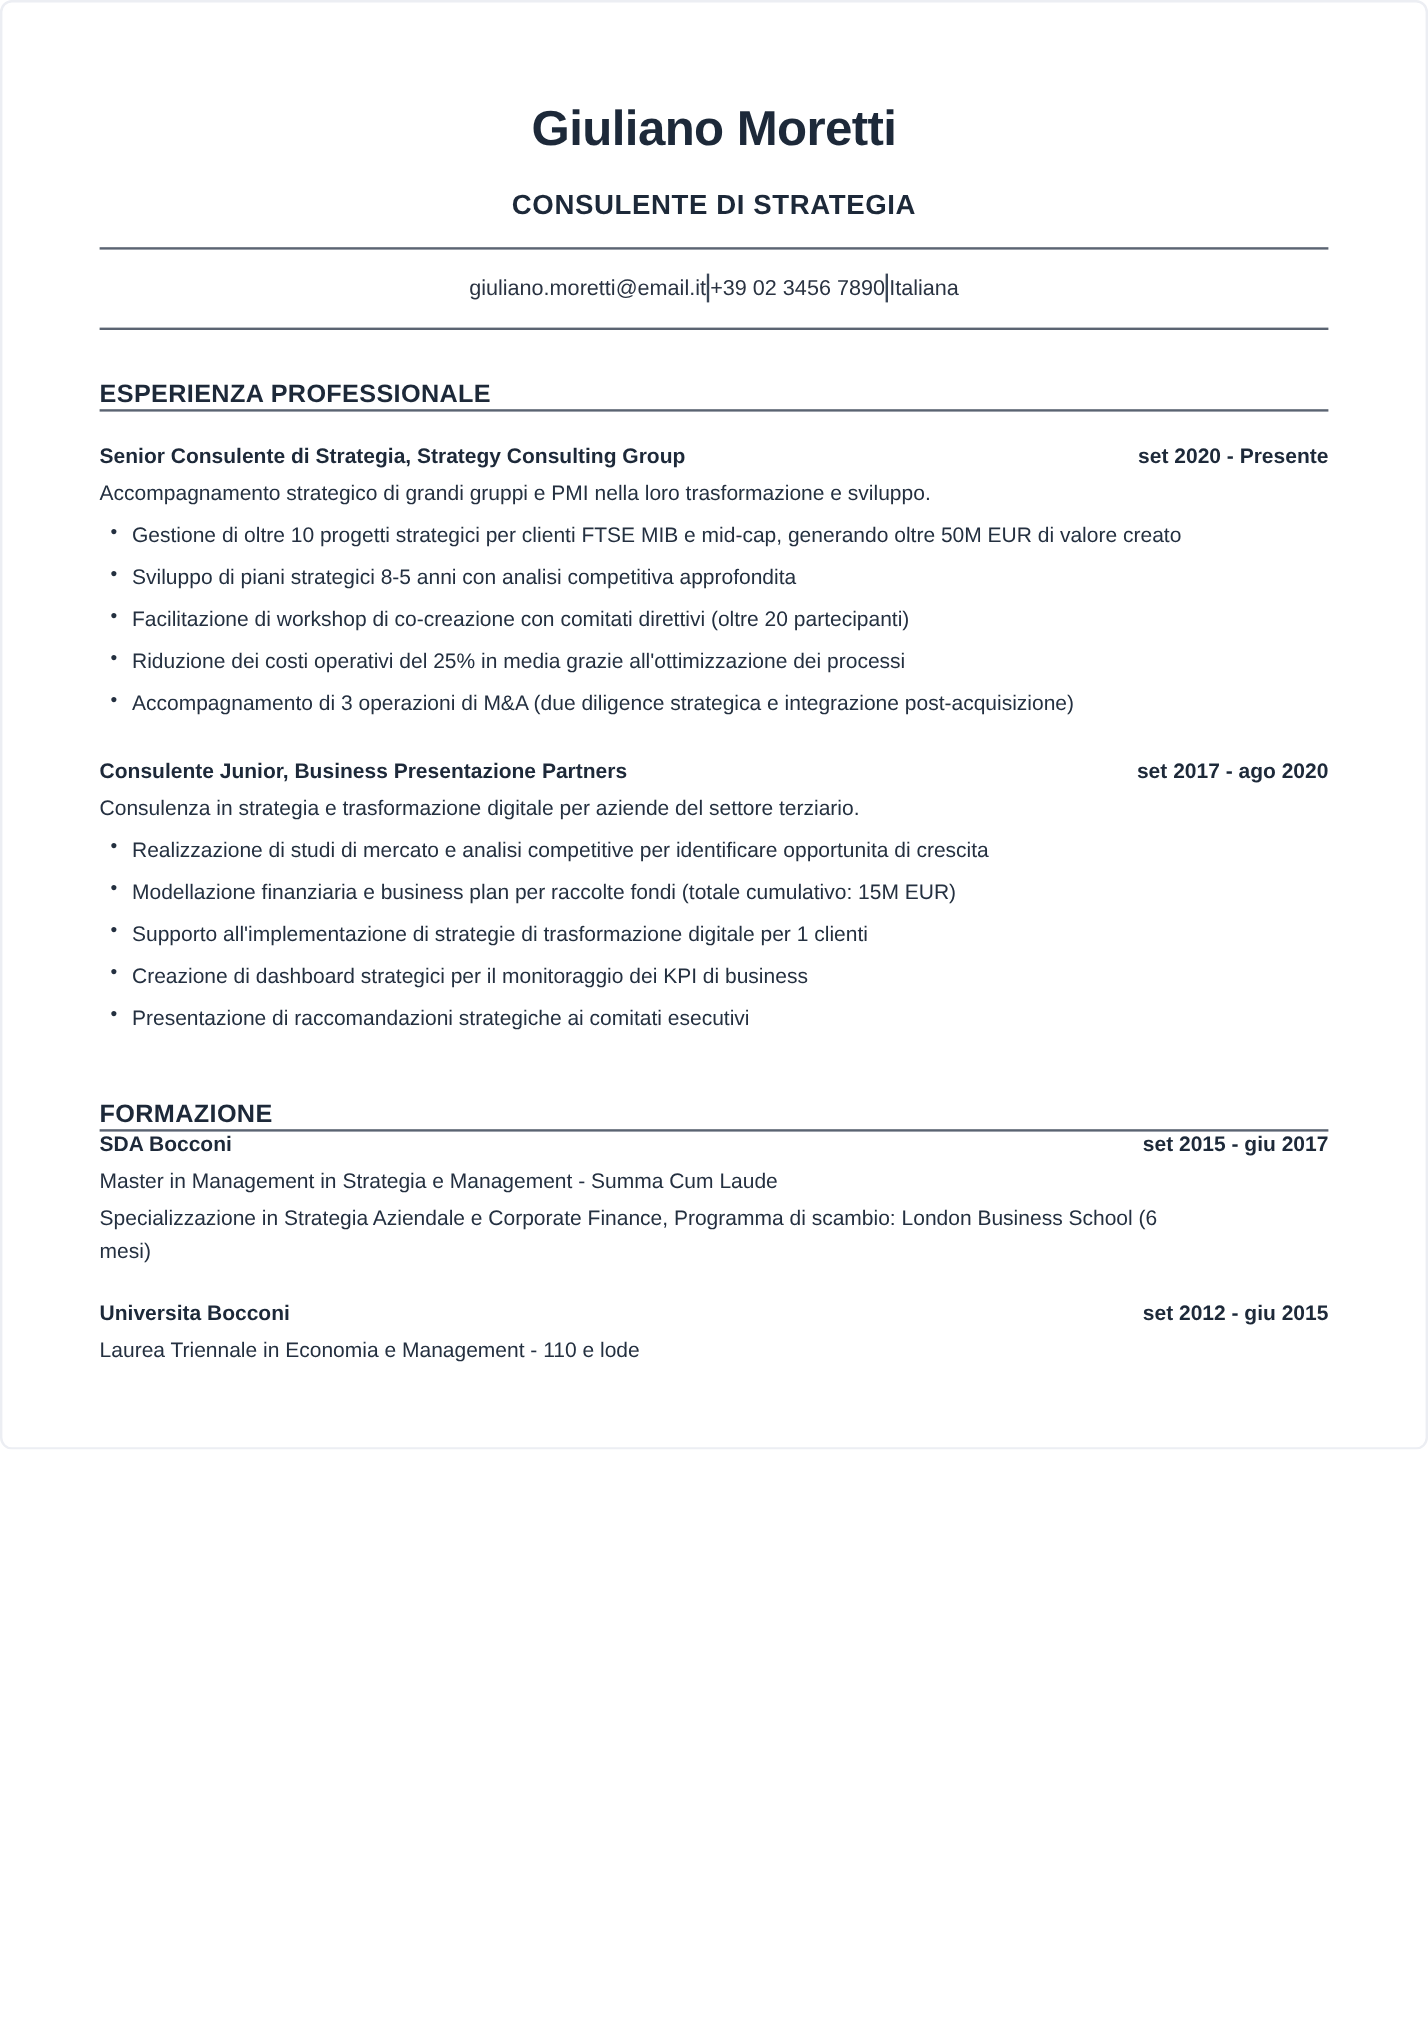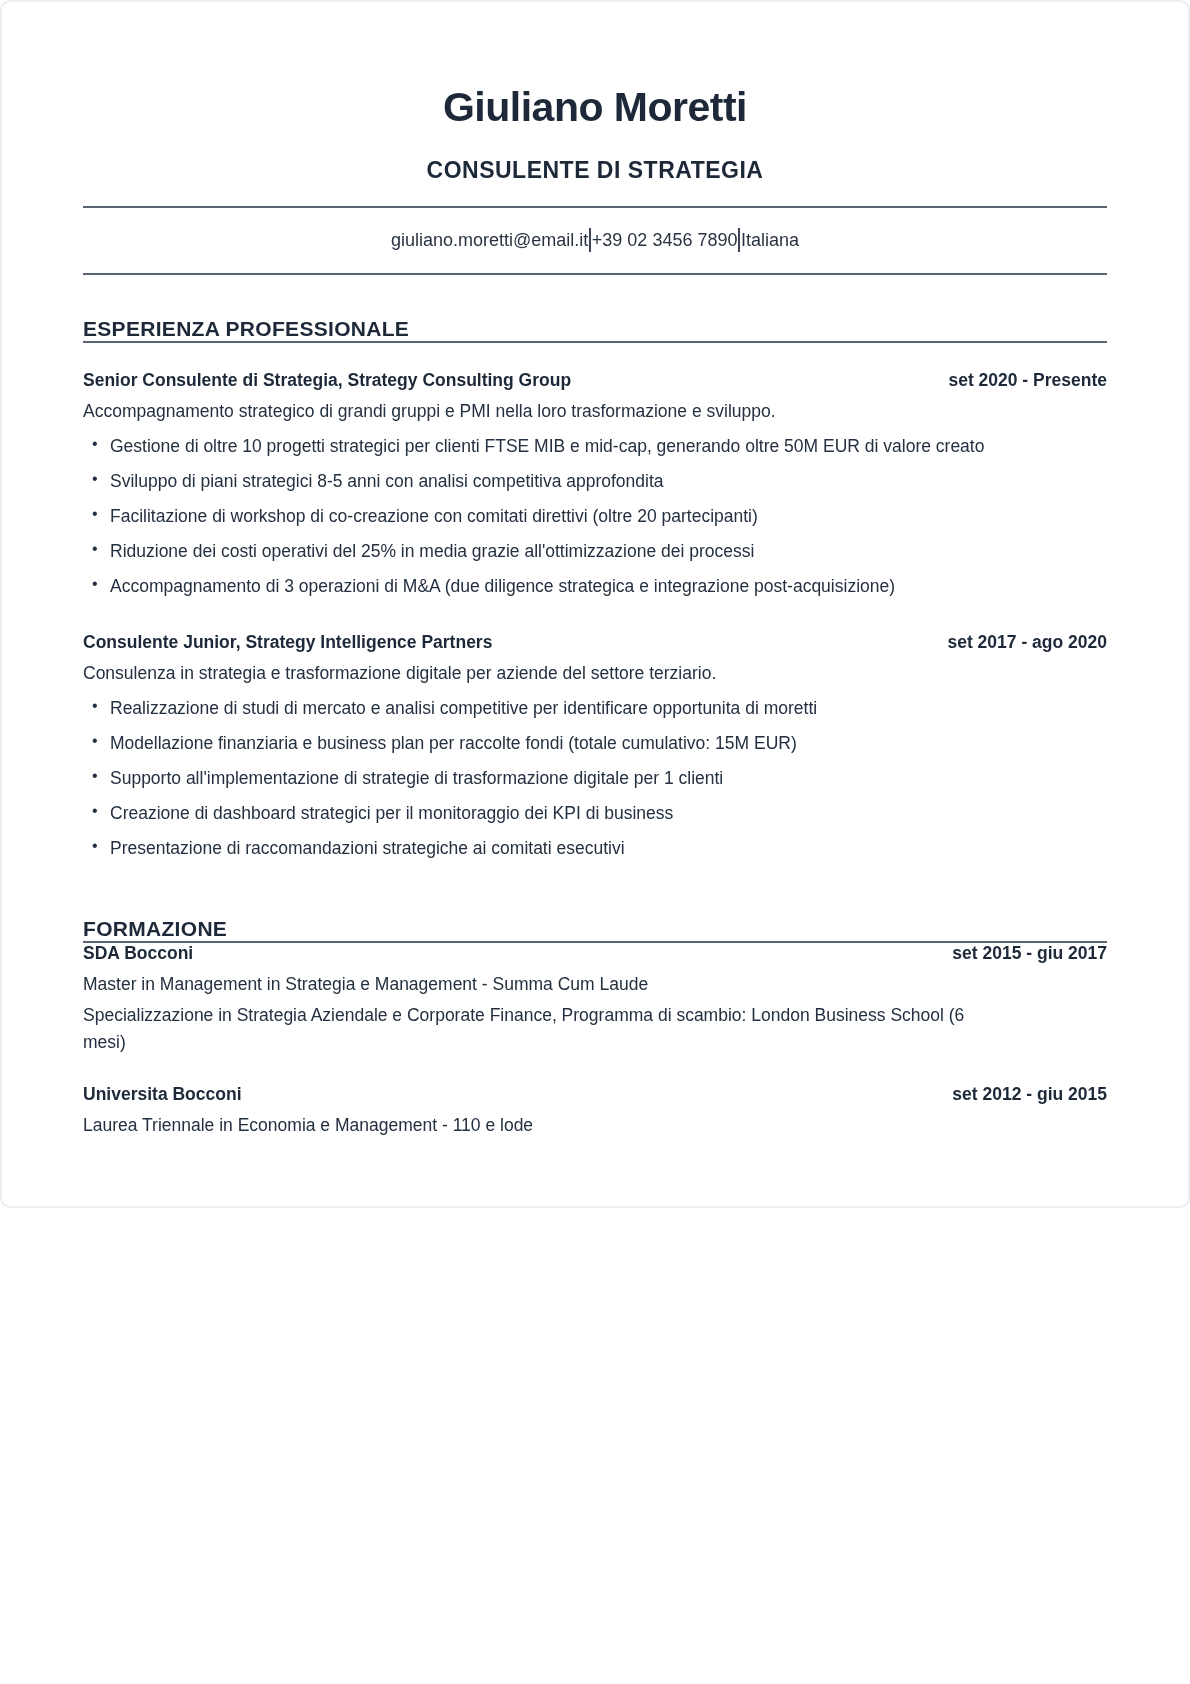--- a/index.html
+++ b/index.html
@@ -148,26 +148,26 @@
           <li>Gestione di oltre 10 progetti strategici per clienti FTSE MIB e mid-cap, generando oltre 50M EUR di valore creato</li>
           <li>Sviluppo di piani strategici 8-5 anni con analisi competitiva approfondita</li>
           <li>Facilitazione di workshop di co-creazione con comitati direttivi (oltre 20 partecipanti)</li>
           <li>Riduzione dei costi operativi del 25% in media grazie all'ottimizzazione dei processi</li>
           <li>Accompagnamento di 3 operazioni di M&amp;A (due diligence strategica e integrazione post-acquisizione)</li>
         </ul>
       </div>
 
       <div class="job">
         <div class="entry-head">
-          <span class="entry-title">Consulente Junior, Strategy Intelligence Partners</span>
+          <span class="entry-title">Consulente Junior, Business Presentazione Partners</span>
           <span class="entry-dates">set 2017 - ago 2020</span>
         </div>
         <div class="entry-summary">Consulenza in strategia e trasformazione digitale per aziende del settore terziario.</div>
         <ul class="bullets">
-          <li>Realizzazione di studi di mercato e analisi competitive per identificare opportunita di moretti</li>
+          <li>Realizzazione di studi di mercato e analisi competitive per identificare opportunita di crescita</li>
           <li>Modellazione finanziaria e business plan per raccolte fondi (totale cumulativo: 15M EUR)</li>
           <li>Supporto all'implementazione di strategie di trasformazione digitale per 1 clienti</li>
           <li>Creazione di dashboard strategici per il monitoraggio dei KPI di business</li>
           <li>Presentazione di raccomandazioni strategiche ai comitati esecutivi</li>
         </ul>
       </div>
     </div>
 
     <div class="section" style="margin-top:56px;">
       <div class="section-heading">FORMAZIONE</div>

